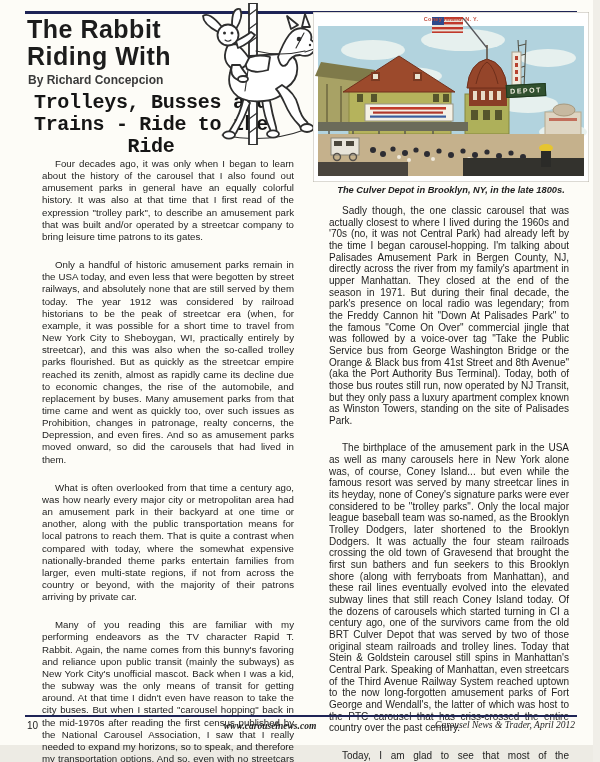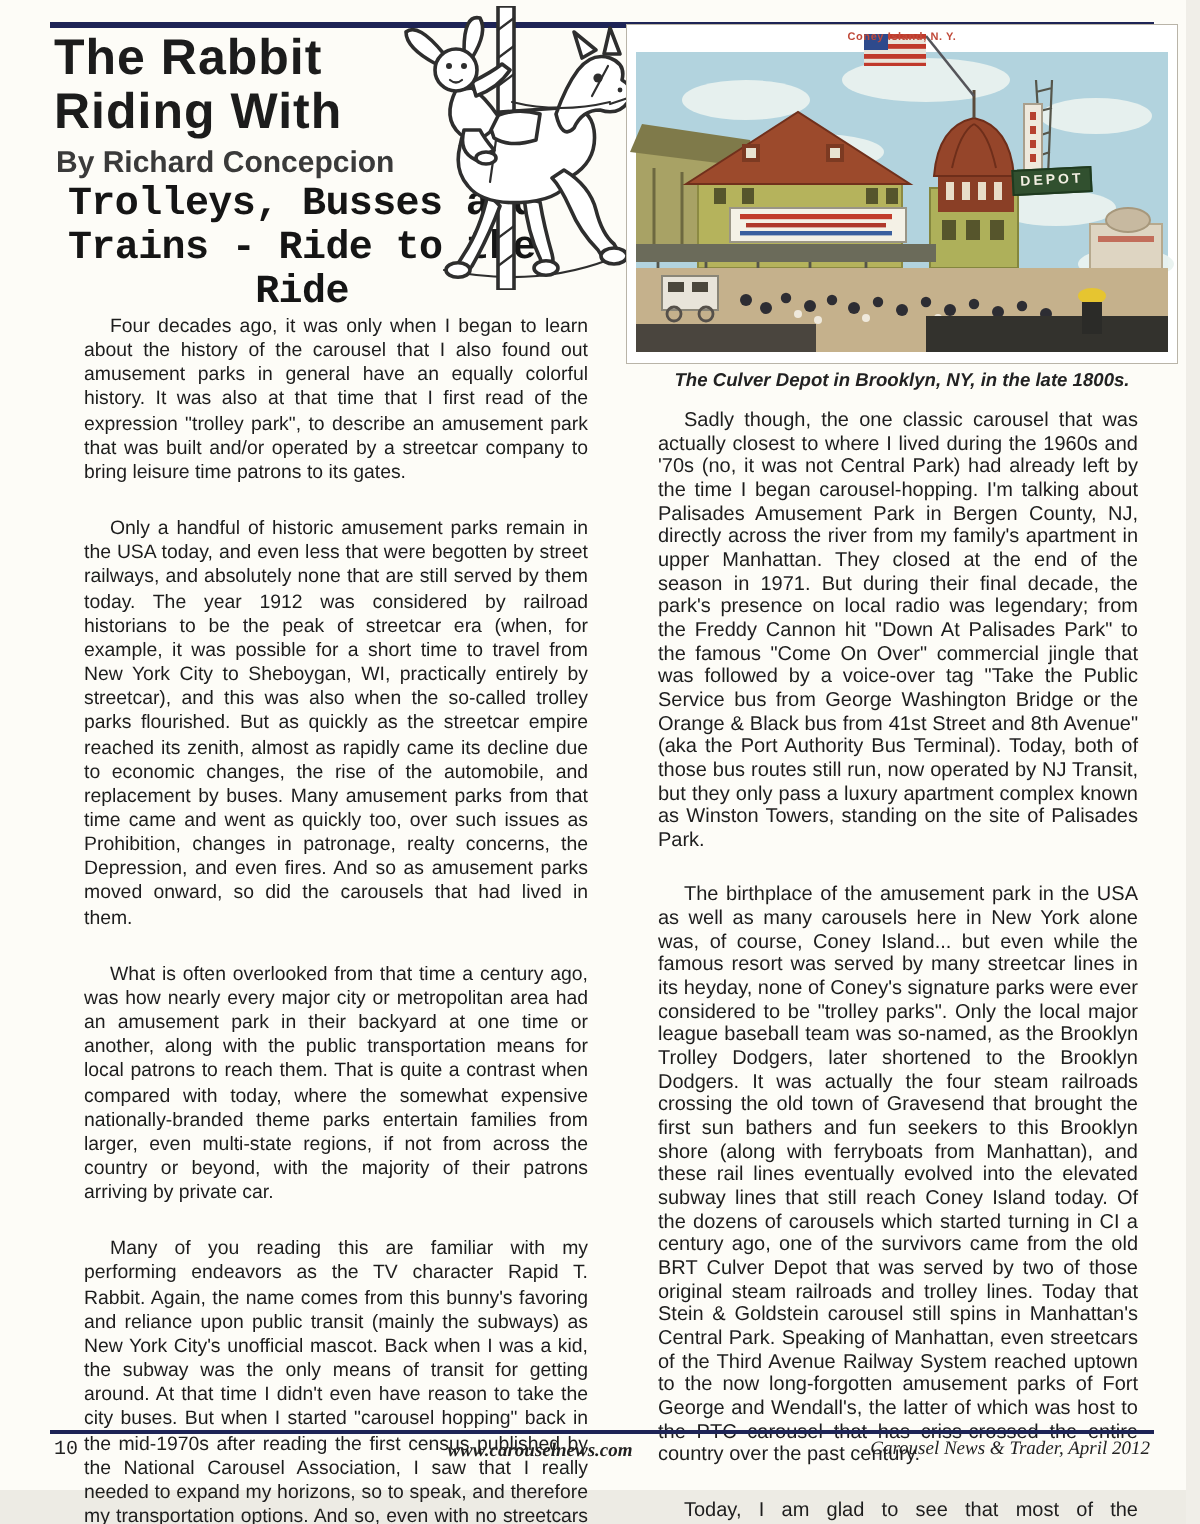--- a/index.html
+++ b/index.html
@@ -3,40 +3,40 @@
 <meta charset="utf-8">
 <style>
   html,body{margin:0;padding:0;background:#ffffff;}
   .page{position:relative;width:600px;height:762px;background:#fdfcf7;overflow:hidden;
         font-family:"Liberation Sans",sans-serif;color:#1d1d1d;}
   .edge-bottom{position:absolute;left:0;top:745px;width:600px;height:17px;background:#edebe4;}
   .edge-right{position:absolute;left:593px;top:0;width:7px;height:762px;background:#f0eee8;}
   .top-rule{position:absolute;left:25px;top:11px;width:552px;height:3px;background:#1e2456;}
   .title{position:absolute;left:27px;top:16px;font-size:25px;line-height:27px;font-weight:bold;
          letter-spacing:.5px;color:#1c1c1c;}
-  .byline{position:absolute;left:28px;top:73px;font-size:15px;font-weight:bold;color:#3a3a3a;}
+  .byline{position:absolute;left:28px;top:73px;font-size:12px;font-weight:bold;color:#3a3a3a;}
   .subtitle{position:absolute;left:5px;top:92px;width:292px;text-align:center;
             font-family:Liberation Mono, monospace;font-weight:bold;font-size:20px;line-height:22px;
             letter-spacing:-.3px;color:#151515;}
   .col{position:absolute;text-align:justify;}
   .col p{margin:16px;text-indent:13px;}
   .col-left{left:26px;top:142px;width:284px;font-size:9.7px;line-height:12.15px;}
   .col-right{left:313px;top:189px;width:272px;font-size:10px;line-height:11.65px;}
   .rabbit-art{position:absolute;left:192px;top:3px;width:126px;height:142px;}
   .postcard{position:absolute;left:313px;top:12px;width:276px;height:170px;}
   .postcard svg{position:absolute;left:0;top:0;}
   .pc-location{position:absolute;left:88px;top:4px;width:100px;text-align:center;
                font-size:5.5px;color:#c04a3a;font-weight:bold;letter-spacing:.3px;}
   .pc-depot{position:absolute;left:193px;top:72px;width:38px;height:11px;background:#31502f;
             border:1px solid #1f3a1f;color:#f2efe2;font-size:7px;font-weight:bold;
             letter-spacing:1.5px;text-align:center;line-height:11px;transform:rotate(-3deg);}
   .pc-caption{position:absolute;left:313px;top:185px;width:276px;font-size:9.3px;
               font-weight:bold;font-style:italic;color:#222;text-align:center;}
   .footer-rule{position:absolute;left:25px;top:715px;width:552px;height:2px;background:#1e2456;}
-  .footer-num{position:absolute;left:27px;top:720px;font-family:Liberation Mono, monospace;
+  .footer-num{position:absolute;left:27px;top:720px;font-family:Liberation Sans, sans-serif;
               font-size:10px;color:#222;text-align:center;}
   .footer-site{position:absolute;left:0;top:721px;width:476px;text-align:center;
                font-family:"Liberation Serif",serif;font-style:italic;font-weight:bold;
                font-size:9.5px;color:#222;margin-left:32px;}
   .footer-issue{position:absolute;right:25px;top:720px;font-family:"Liberation Serif",serif;
                 font-style:italic;font-size:9.5px;color:#222;}
   .lineart{stroke:#2e2e2e;stroke-width:1.8;fill:#ffffff;stroke-linecap:round;stroke-linejoin:round;}
   .lineart-thin{stroke:#2e2e2e;stroke-width:1.1;fill:none;stroke-linecap:round;}
 </style>
 </head>

